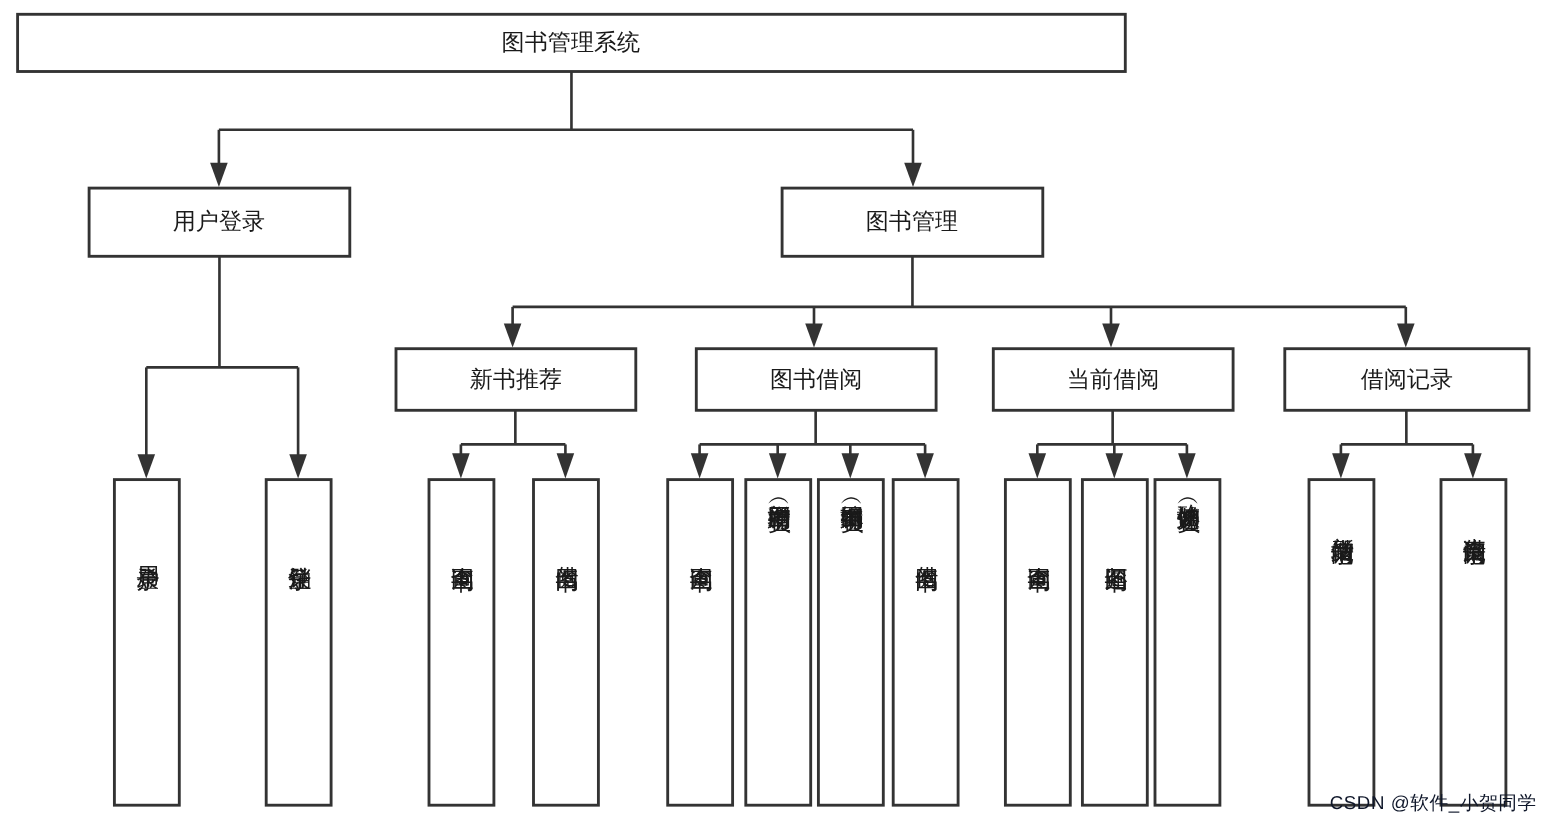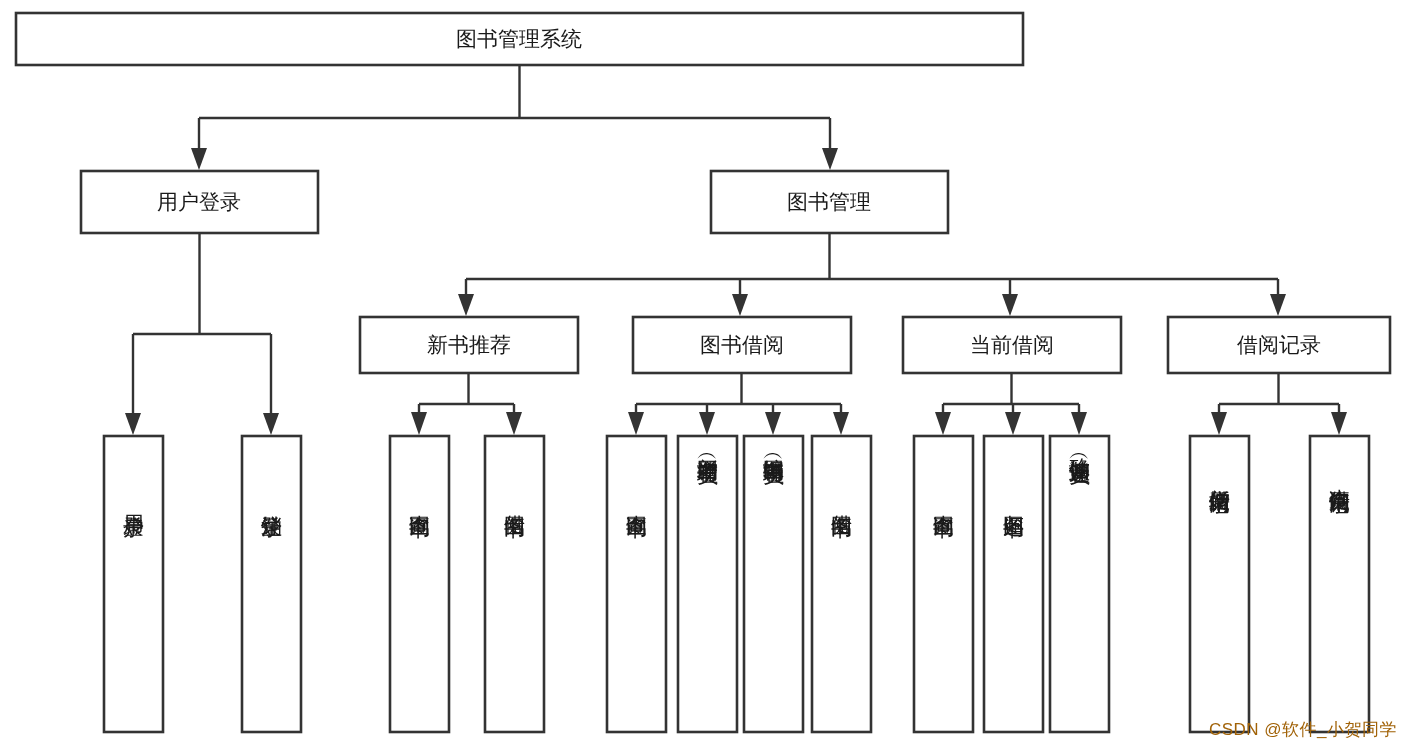--- a/index.html
+++ b/index.html
@@ -57,21 +57,21 @@
     text-orientation: upright;
     text-anchor: middle;
     letter-spacing: 1px;
   }
   .watermark {
     position: absolute;
     right: 8px;
     bottom: 6px;
     font-family: "Liberation Sans", "DejaVu Sans", sans-serif;
     font-size: 17px;
-    color: #a16207;
+    color: #0f172a;
     white-space: nowrap;
     letter-spacing: 0.5px;
   }
 </style>
 </head>
 <body>
 
 <div id="diagram-root">
   <svg class="flow" viewBox="0 0 1405 747" xmlns="http://www.w3.org/2000/svg">
 

